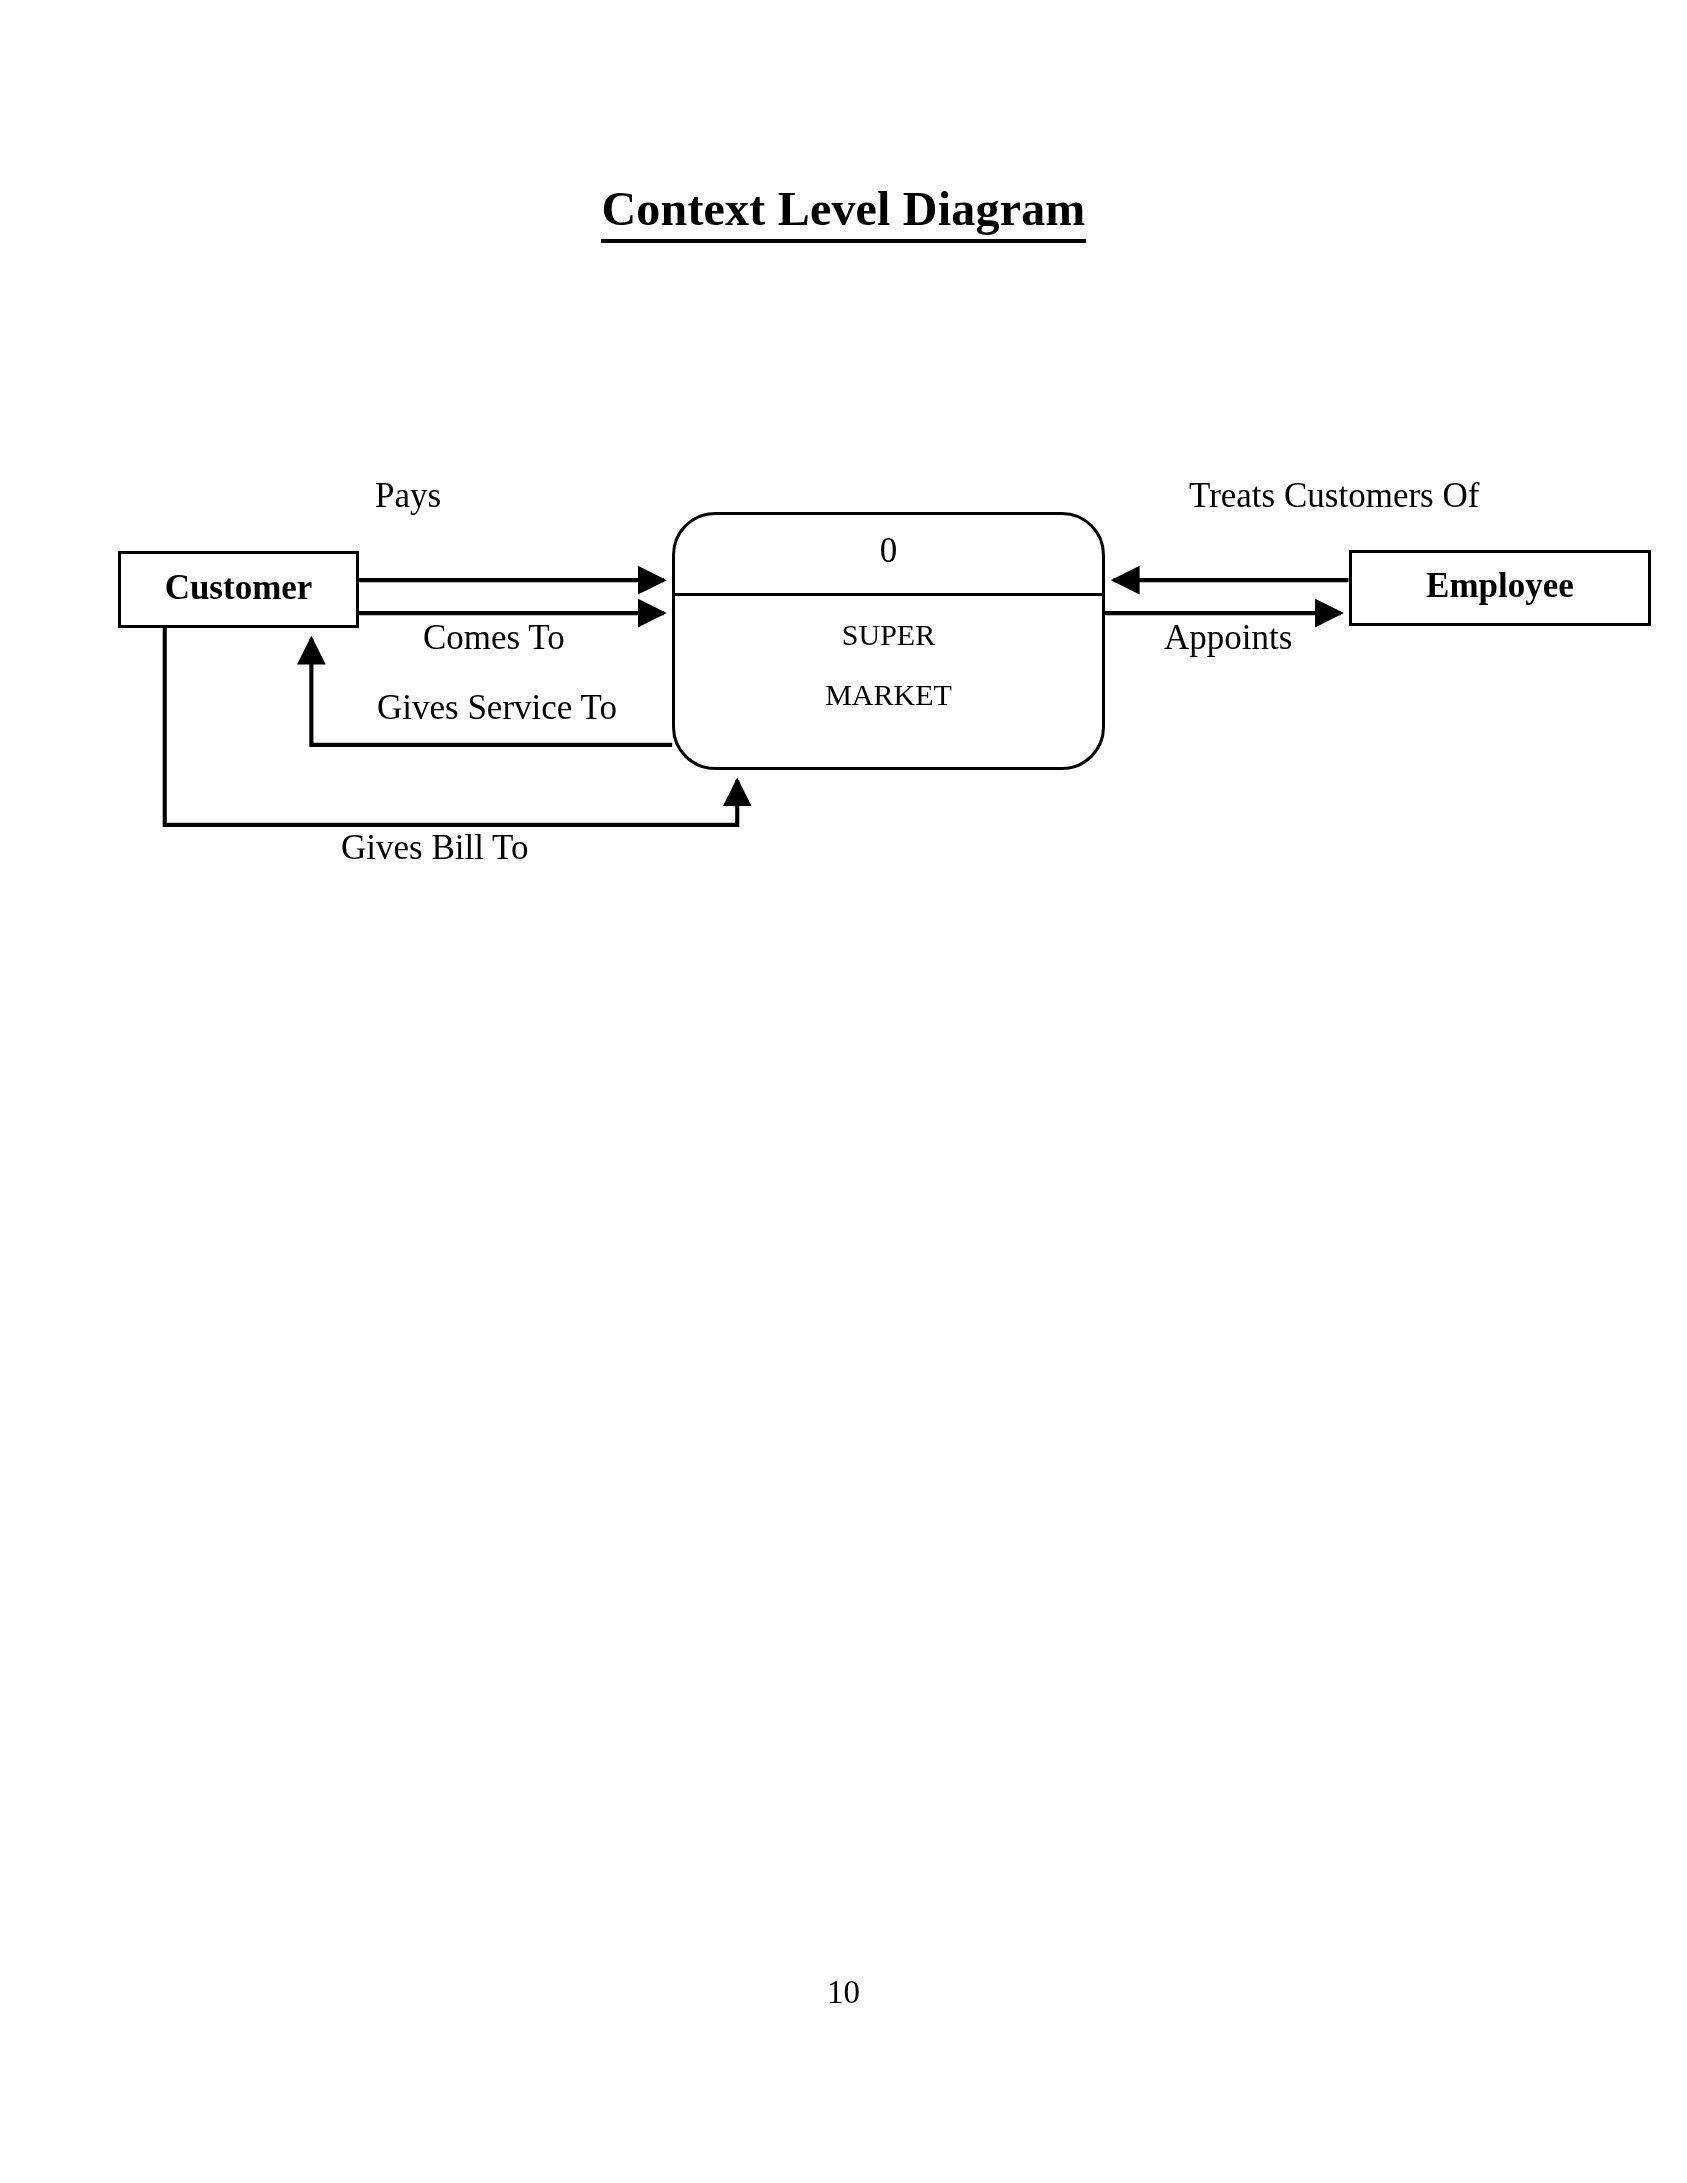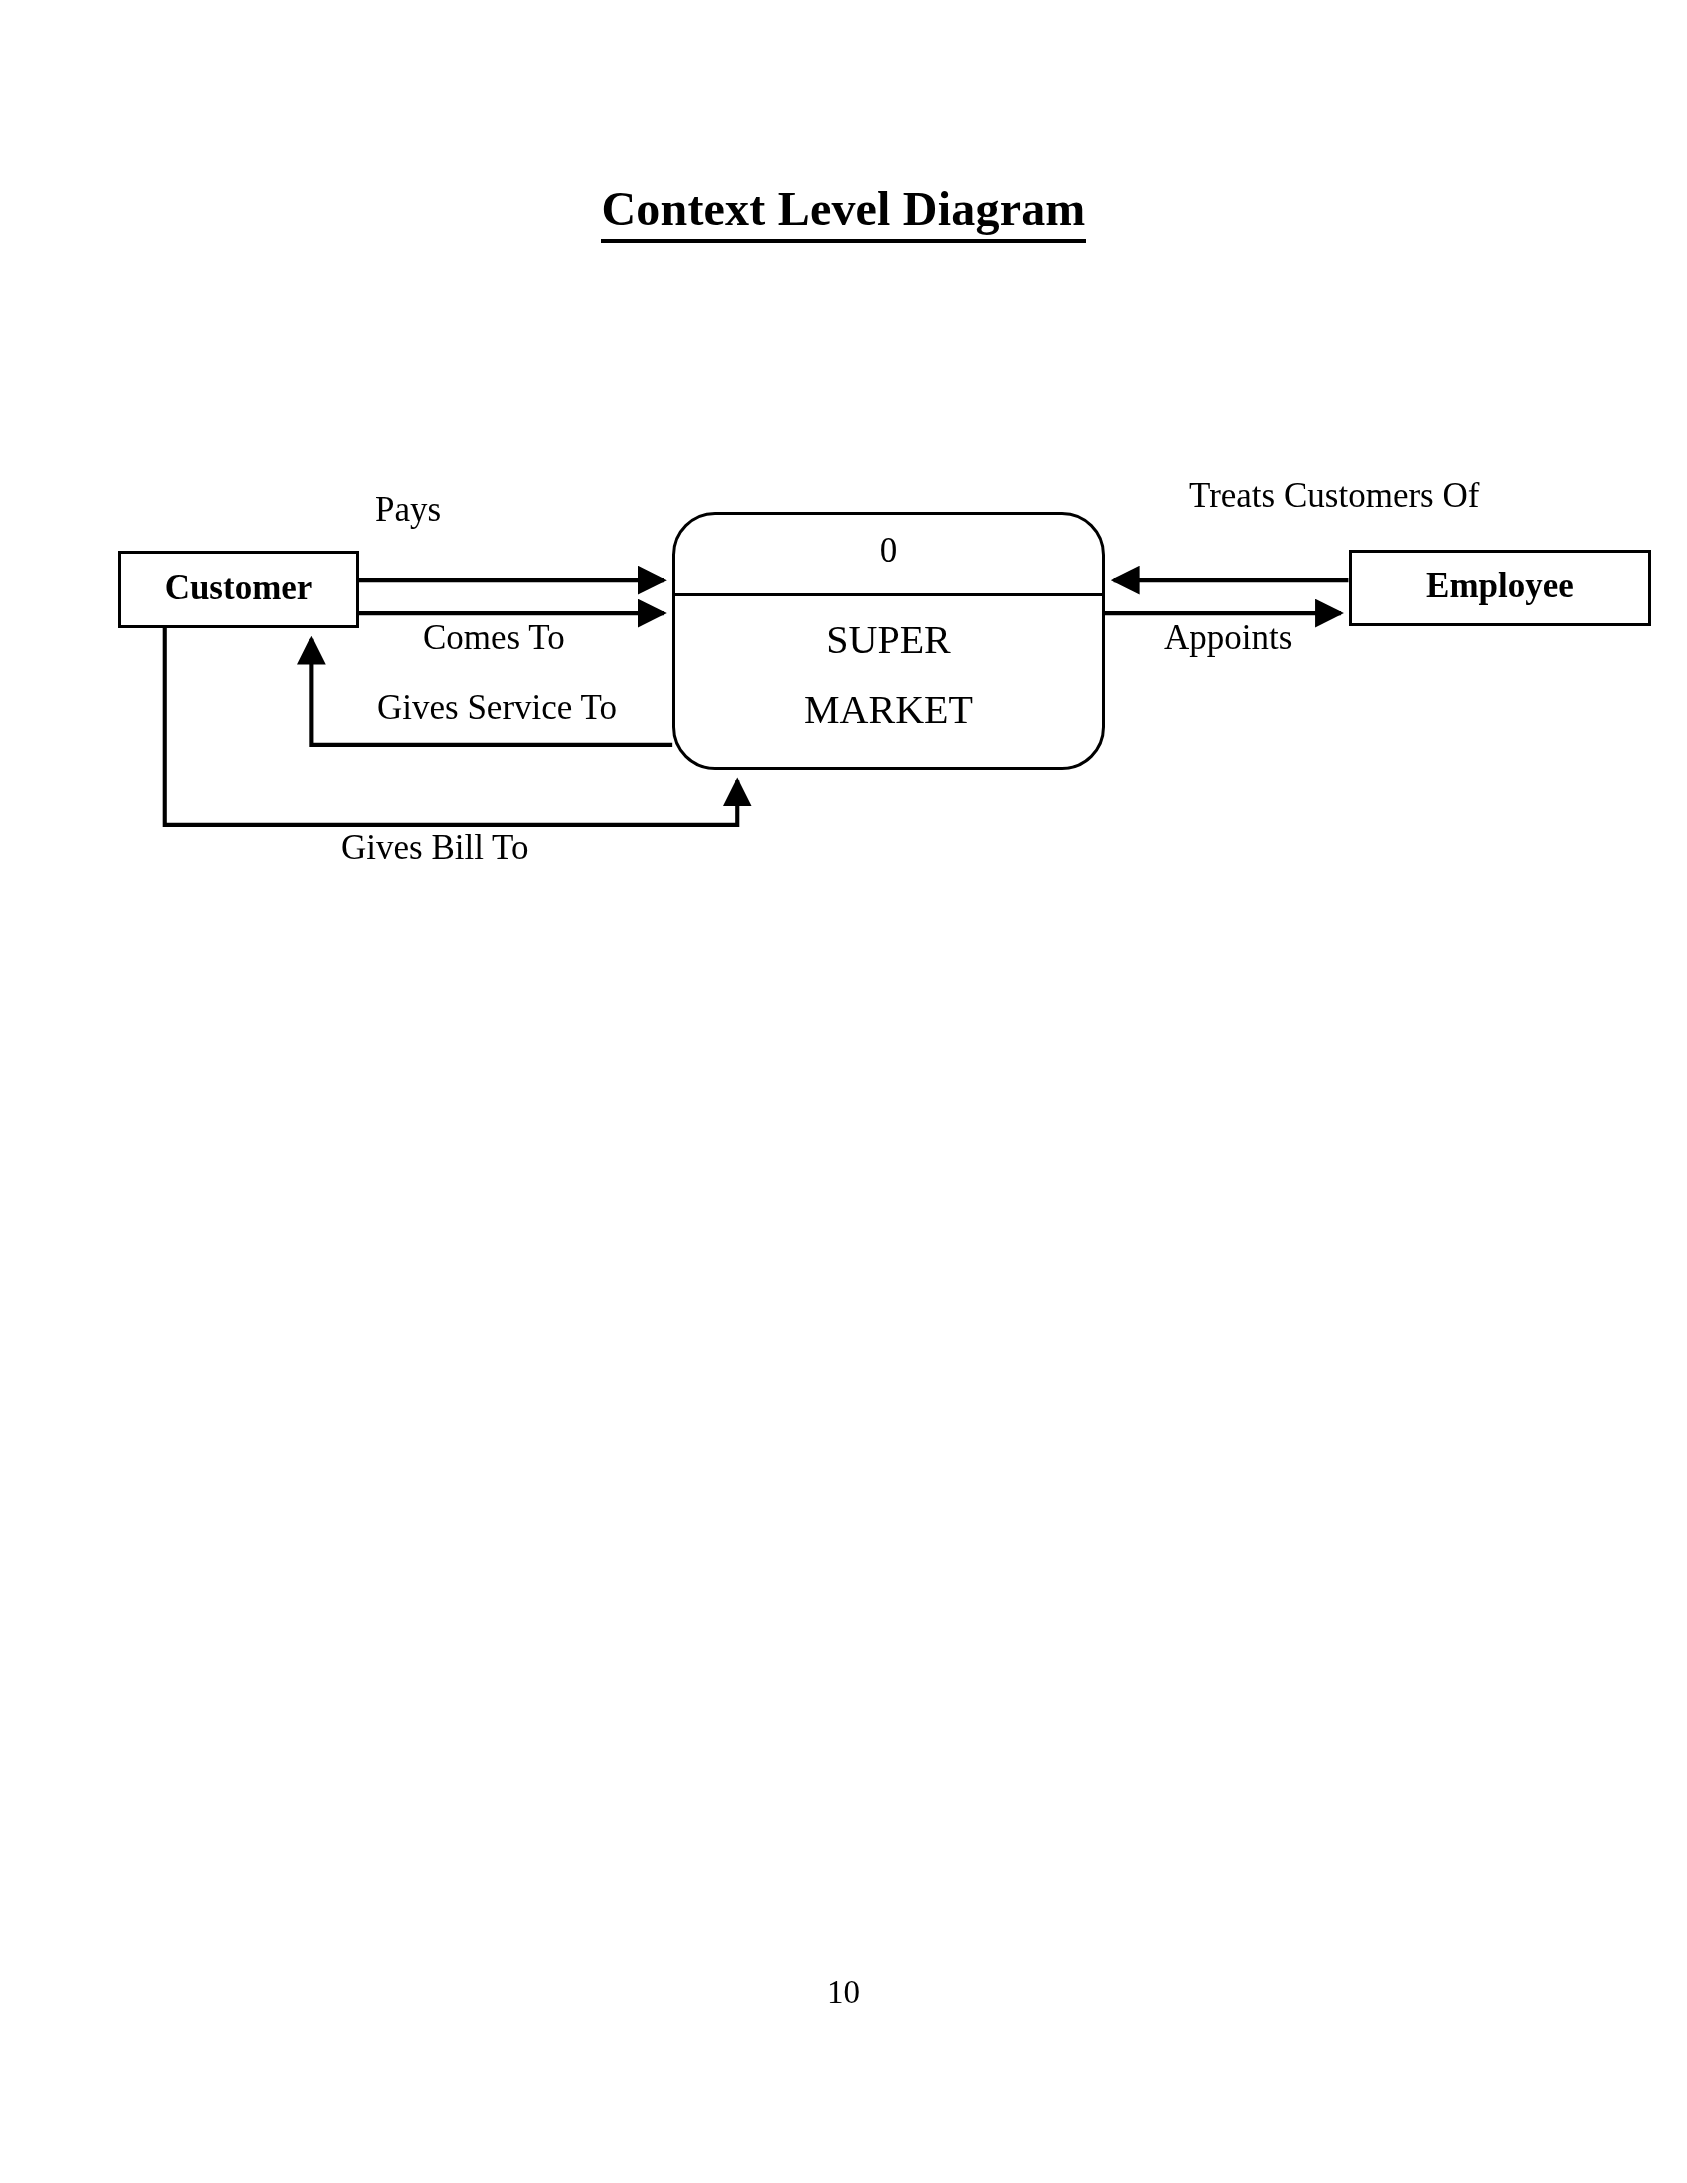--- a/index.html
+++ b/index.html
@@ -117,36 +117,36 @@
     width: 433px;
     height: 0;
     border-top: 3.3px solid #000000;
   }
   .process-name {
     position: absolute;
     top: 105px;
     left: 0;
     width: 100%;
     text-align: center;
-    font-size: 40px;
+    font-size: 30px;
     line-height: 1;
   }
   .process-name .line2 {
     display: block;
     margin-top: 30px;
   }
 
   
   .flow-label {
     position: absolute;
     font-size: 35px;
     line-height: 1;
     white-space: nowrap;
   }
-  .lbl-pays        { left: 375px;  top: 492px; }
+  .lbl-pays        { left: 375px;  top: 478px; }
   .lbl-comes-to    { left: 423px;  top: 620px; }
   .lbl-gives-svc   { left: 377px;  top: 690px; }
   .lbl-gives-bill  { left: 341px;  top: 830px; }
   .lbl-treats      { left: 1189px; top: 478px; }
   .lbl-appoints    { left: 1164px; top: 620px; }
 
   
   .page-number {
     position: absolute;
     top: 1976px;

